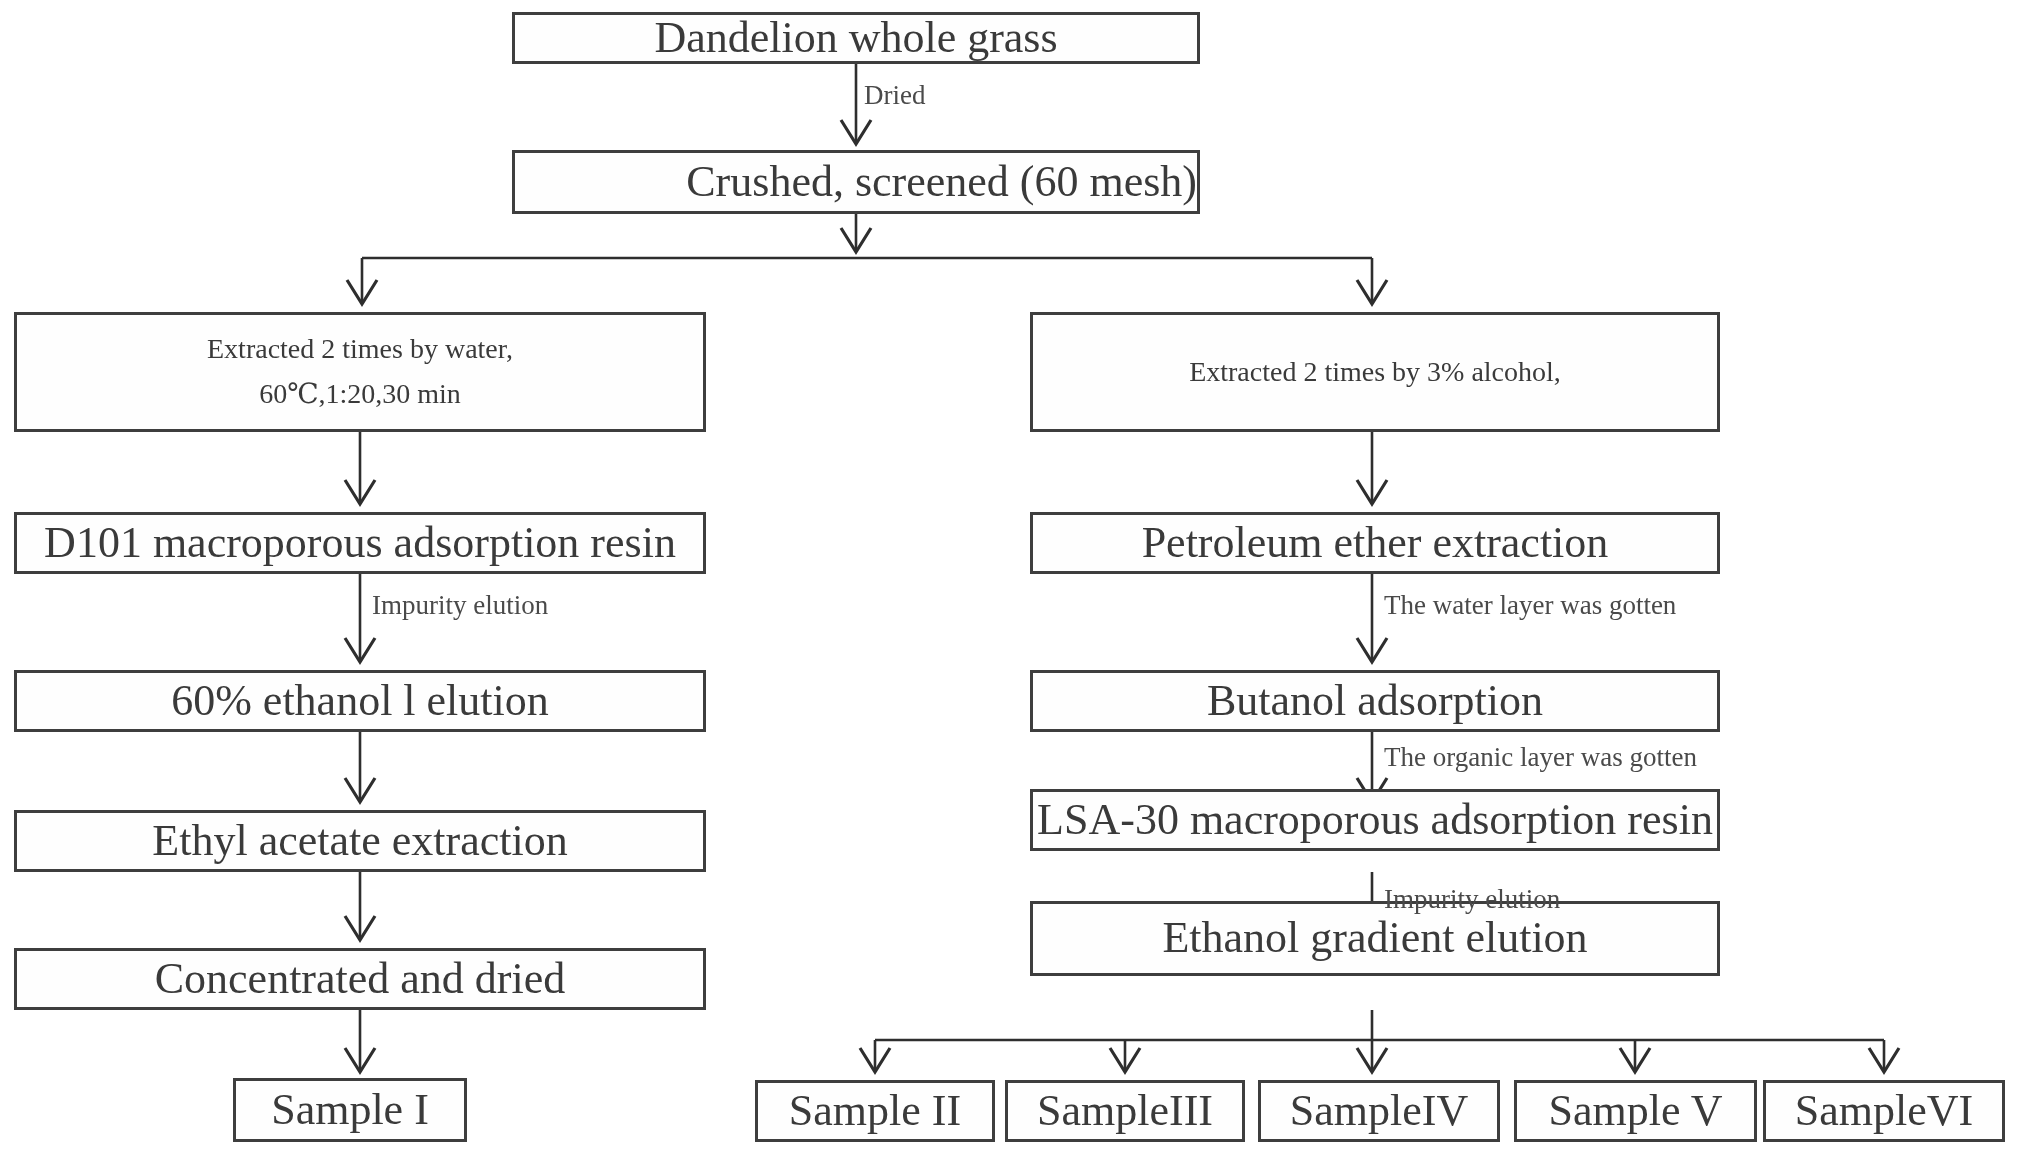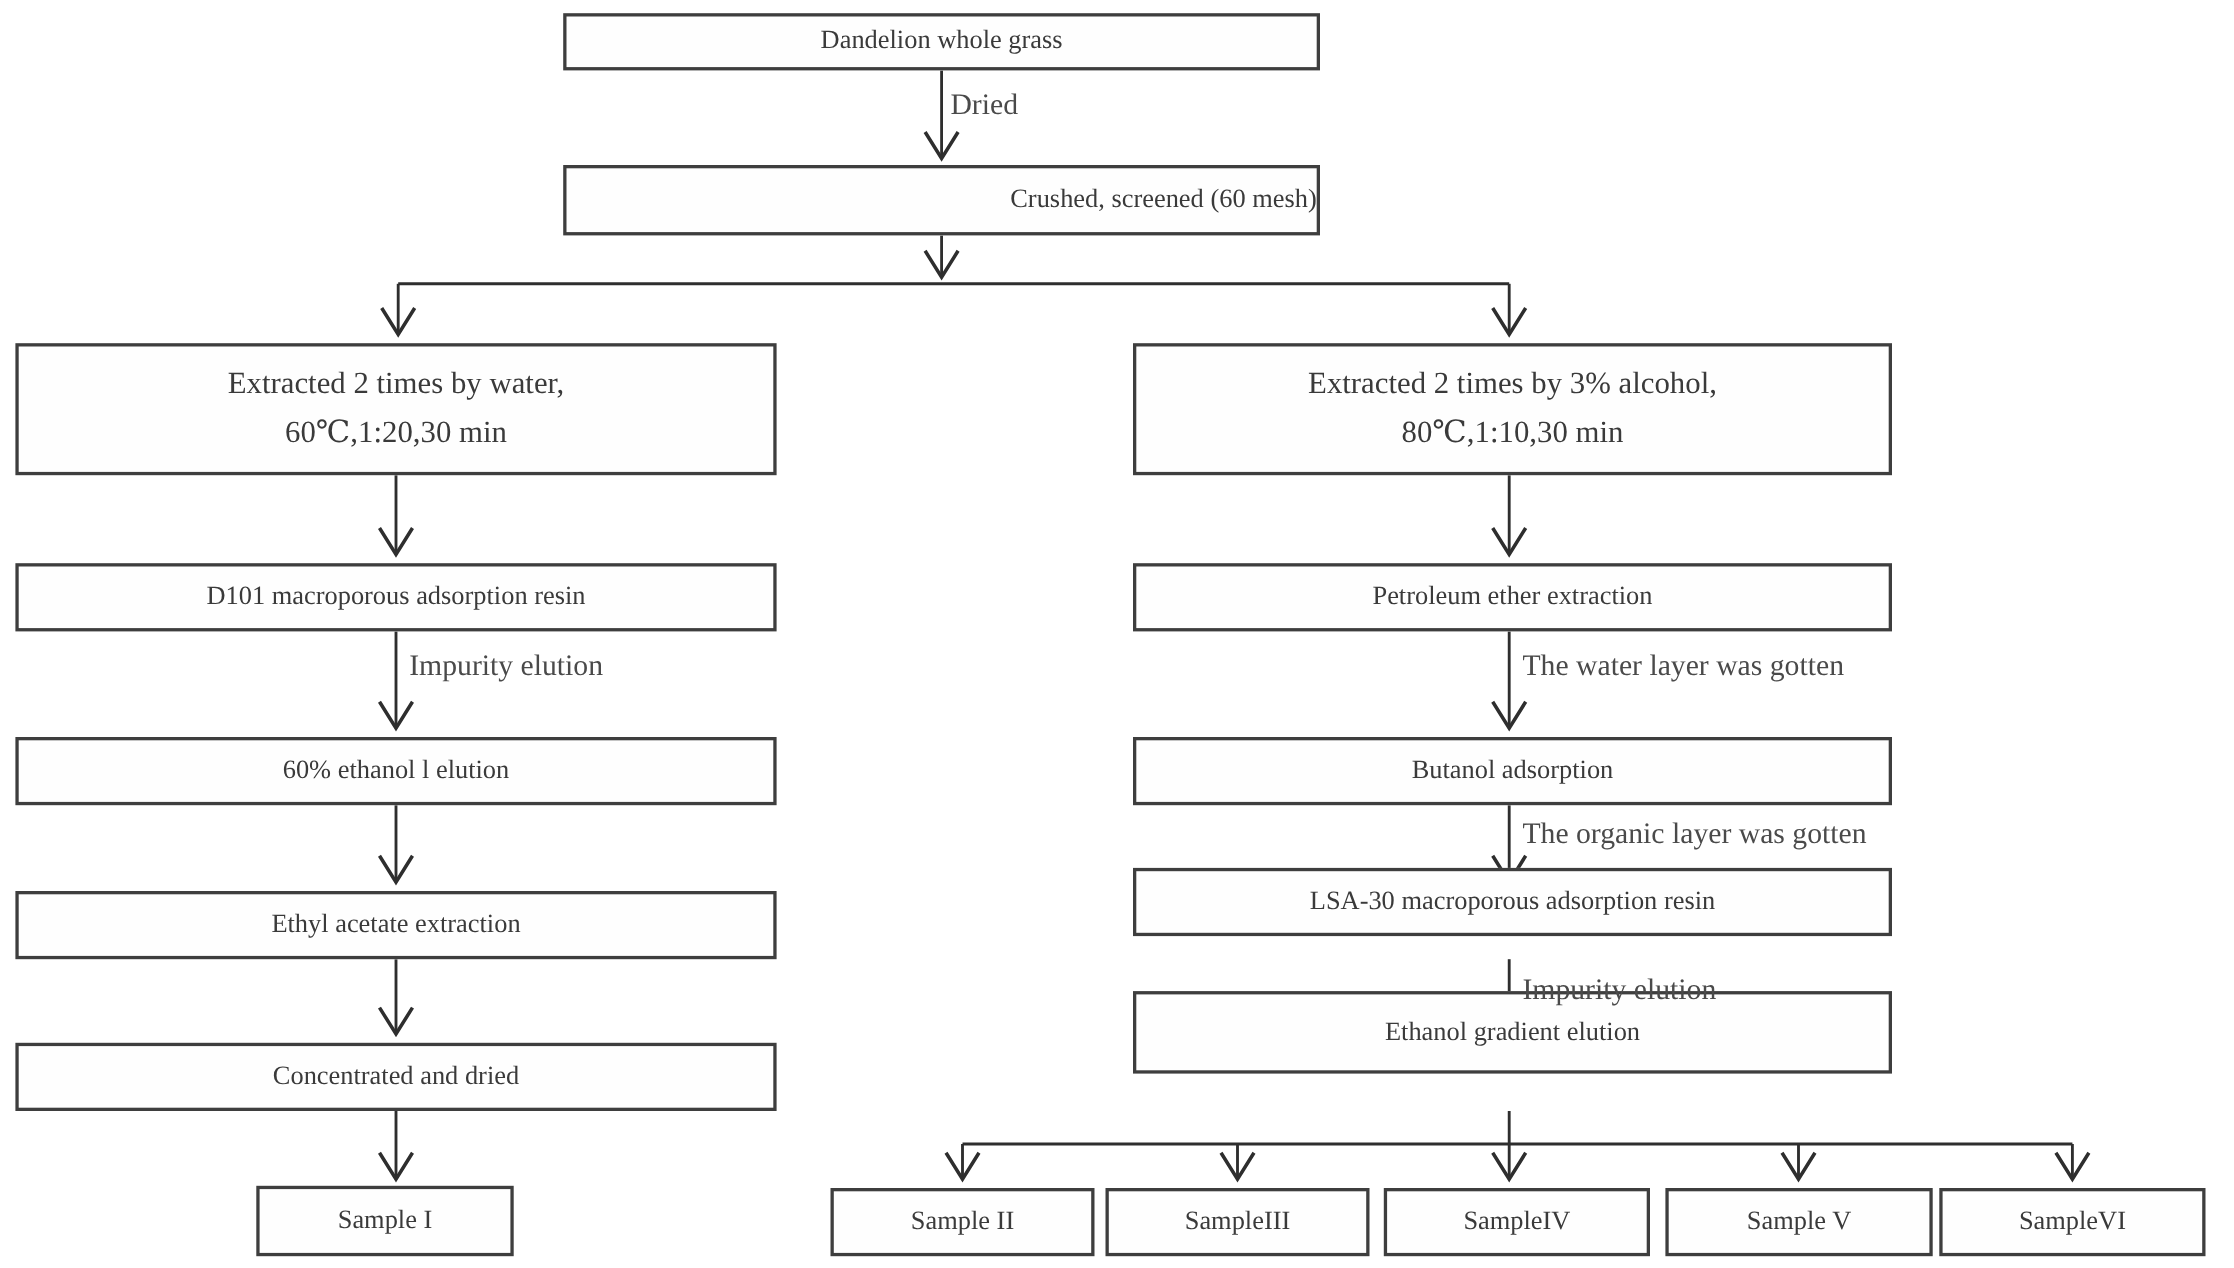--- a/index.html
+++ b/index.html
@@ -26,21 +26,21 @@
     position: absolute;
     box-sizing: border-box;
     background: #fefefe;
     border: 3px solid #3e3e3e;
     display: flex;
     flex-direction: column;
     align-items: center;
     justify-content: center;
     text-align: center;
     color: #3a3a3a;
-    font-size: 24px;
+    font-size: 44px;
     line-height: 1.55;
     white-space: nowrap;
   }
   .node.two-line {
     font-size: 28px;
     line-height: 1.6;
   }
   .edge-label {
     position: absolute;
     color: #4a4a4a;
@@ -97,21 +97,20 @@
     <span>Crushed, screened (60 mesh)</span>
   </div>
 
   <div class="node two-line" style="left:14px; top:312px; width:692px; height:120px;">
     <span>Extracted 2 times by water,</span>
     <span>60℃,1:20,30 min</span>
   </div>
 
   <div class="node two-line" style="left:1030px; top:312px; width:690px; height:120px;">
     <span>Extracted 2 times by 3% alcohol,</span>
-    <span>80℃,1:10,30 min</span>
   </div>
 
   <div class="node" style="left:14px; top:512px; width:692px; height:62px;">
     <span>D101 macroporous adsorption resin</span>
   </div>
 
   <div class="node" style="left:1030px; top:512px; width:690px; height:62px;">
     <span>Petroleum ether extraction</span>
   </div>
 

